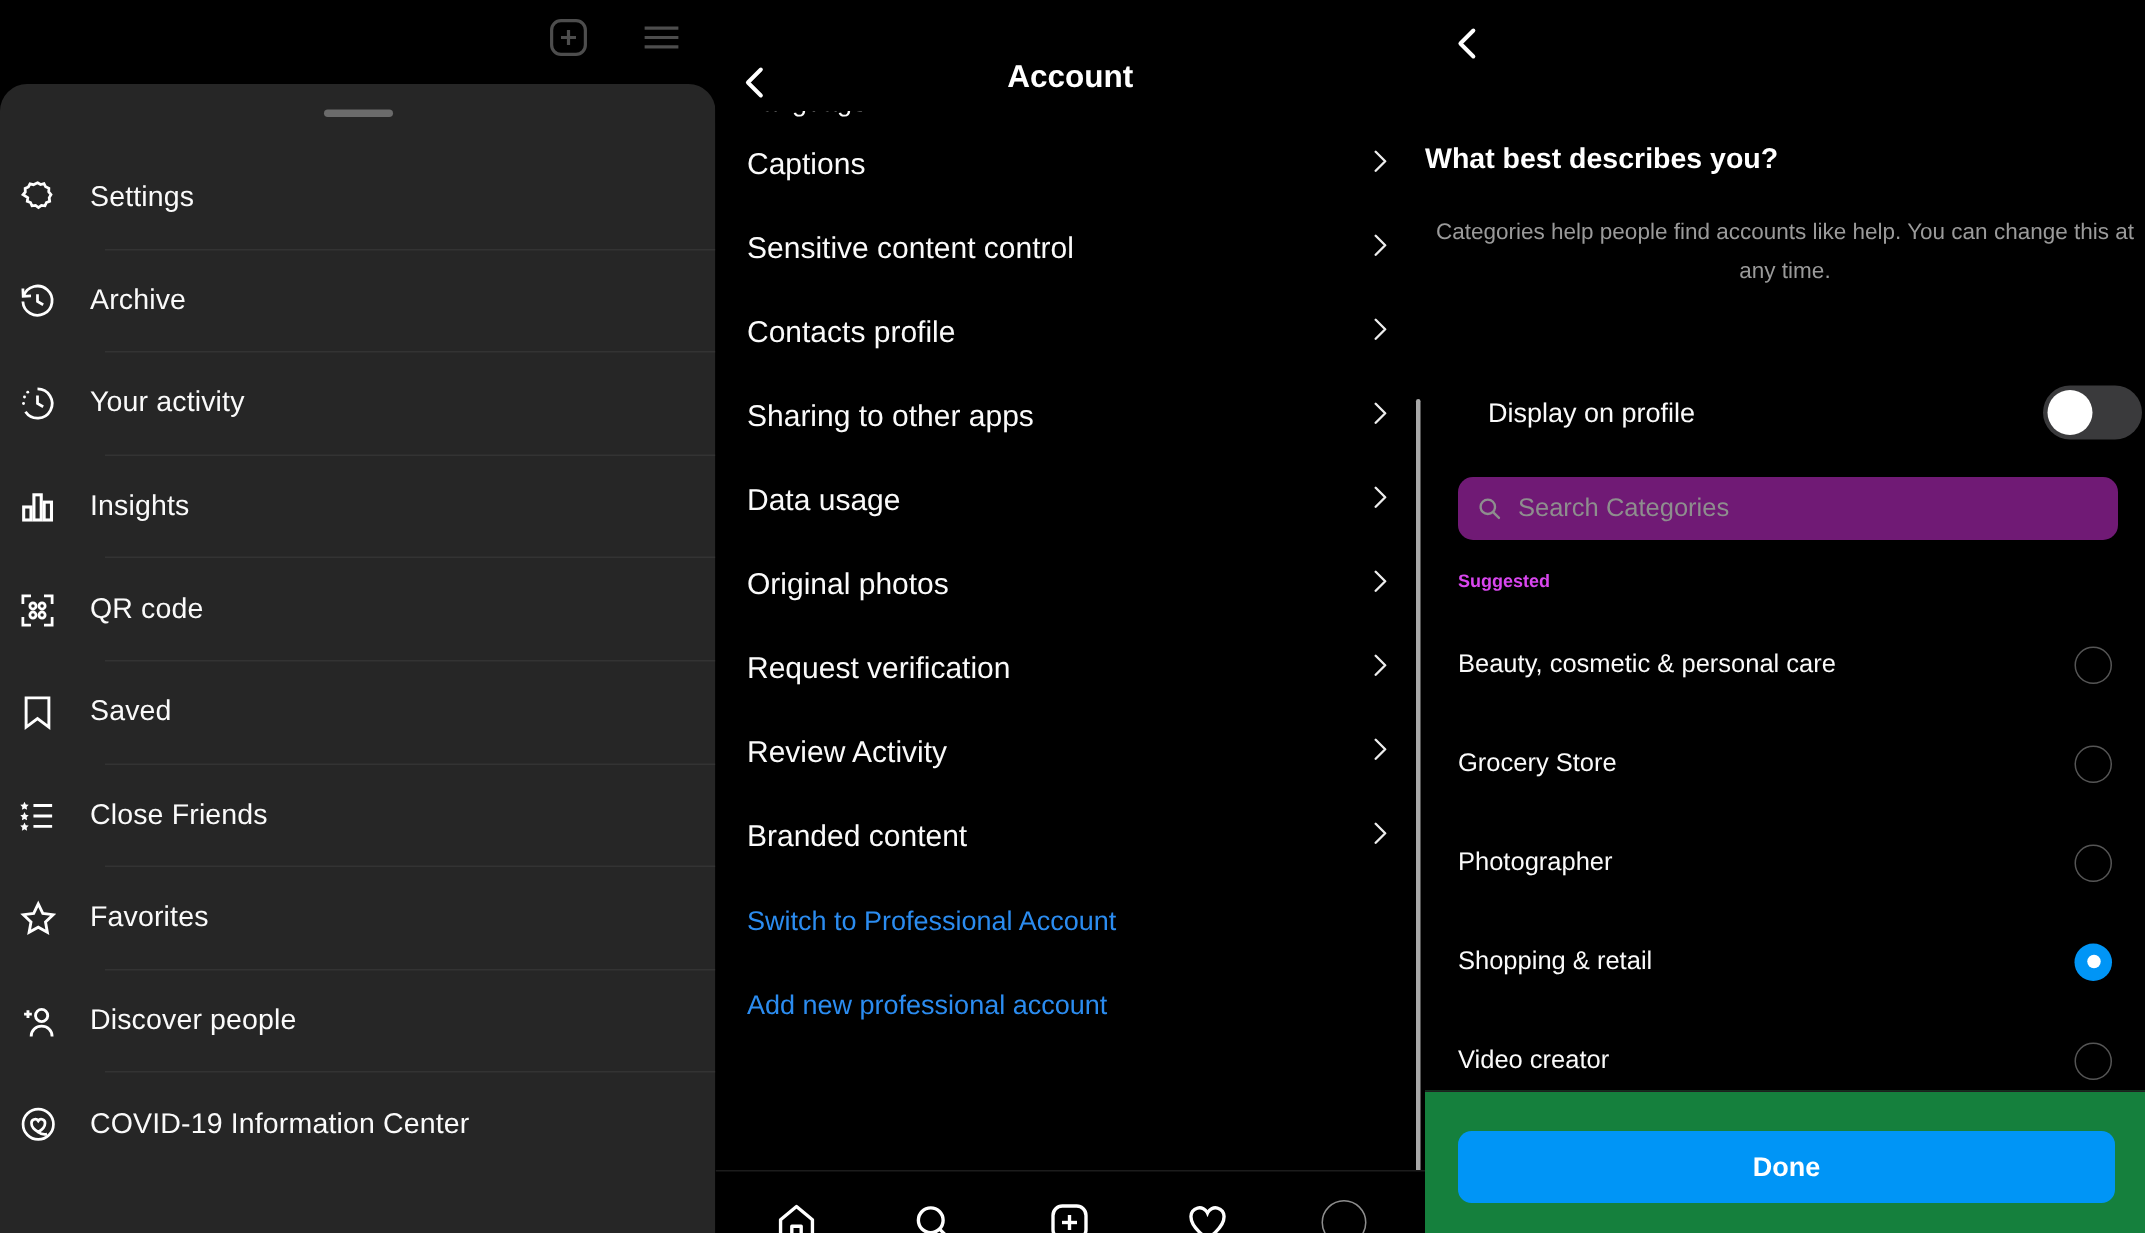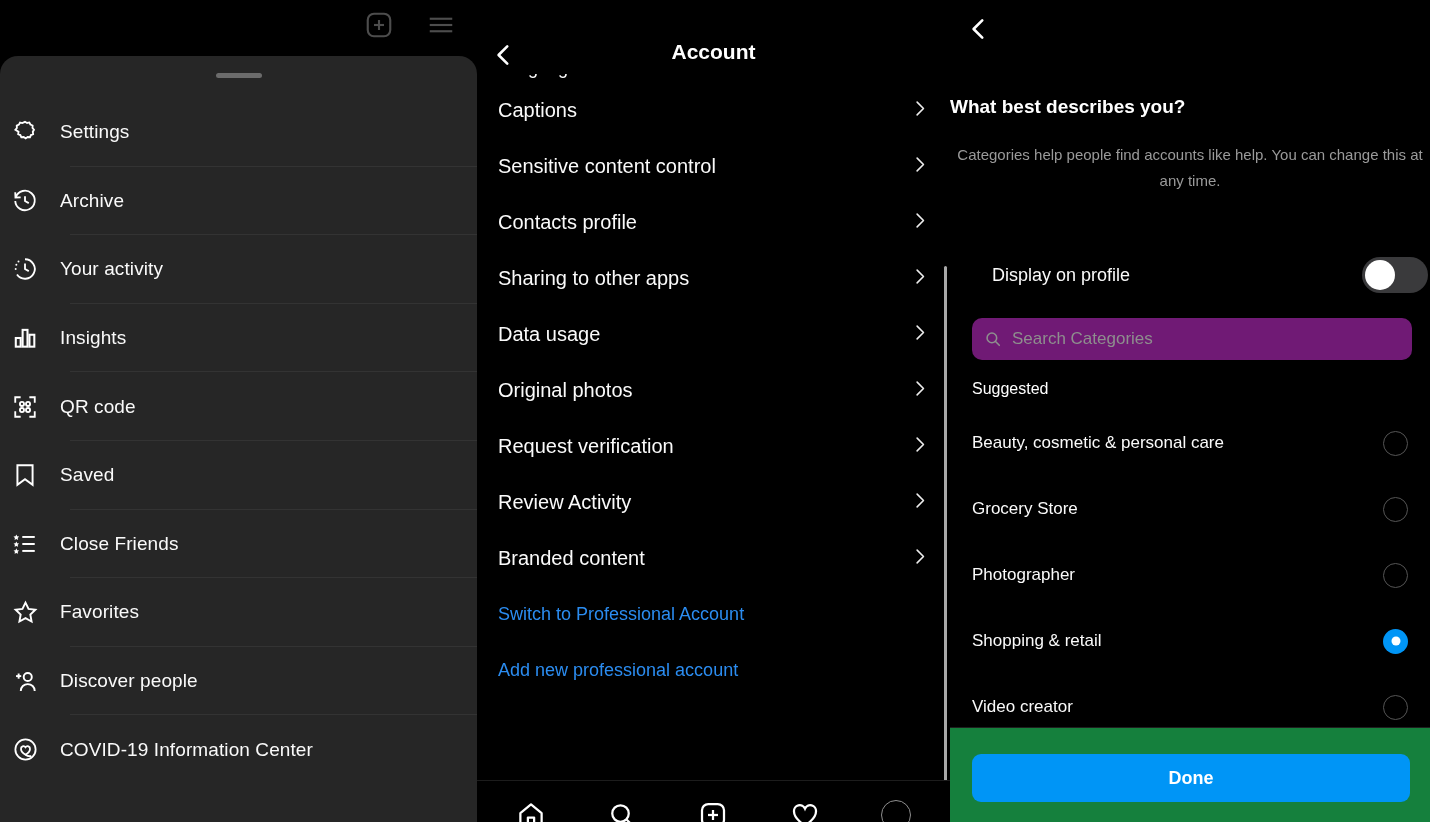--- a/index.html
+++ b/index.html
@@ -80,21 +80,21 @@
   }
   .pr-toggle-label { color: #fafafa; font-size: 18px; }
   .switch { position: relative; width: 66px; height: 36px; border-radius: 18px; background: #3a3a3c; }
   .switch .knob { position: absolute; top: 3px; left: 3px; width: 30px; height: 30px; border-radius: 50%; background: #fff; }
   .pr-search {
     position: absolute; top: 318px; left: 22px; width: 440px; height: 42px;
     background: #701a75; border-radius: 10px; display: flex; align-items: center; padding: 0 12px;
   }
   .pr-search .s-ic { color: #8e8e8e; display: flex; margin-right: 10px; }
   .pr-search .s-ph { color: #8e8e8e; font-size: 17px; }
-  .pr-suggested { position: absolute; top: 380px; left: 22px; color: #ffffff; font-size: 16px; font-weight: normal; }
+  .pr-suggested { position: absolute; top: 380px; left: 22px; color: #d946ef; font-size: 12px; font-weight: bold; }
   .cat-list { position: absolute; top: 410px; left: 0; width: 480px; }
   .cat-row {
     position: relative; display: flex; align-items: center; justify-content: space-between;
     height: 66px; padding: 0 22px;
   }
   .cat-label { color: #fafafa; font-size: 17px; }
   .radio { width: 25px; height: 25px; border-radius: 50%; border: 1.6px solid #555; }
   .radio.on { border: none; background: #0095f6; position: relative; }
   .radio.on::after { content: ""; position: absolute; top: 50%; left: 50%; transform: translate(-50%,-50%); width: 9px; height: 9px; border-radius: 50%; background: #fff; }
   .pr-footer { position: absolute; bottom: 0; left: 0; width: 480px; height: 95px; background: #15803d; border-top: 1px solid #1f1f1f; }

